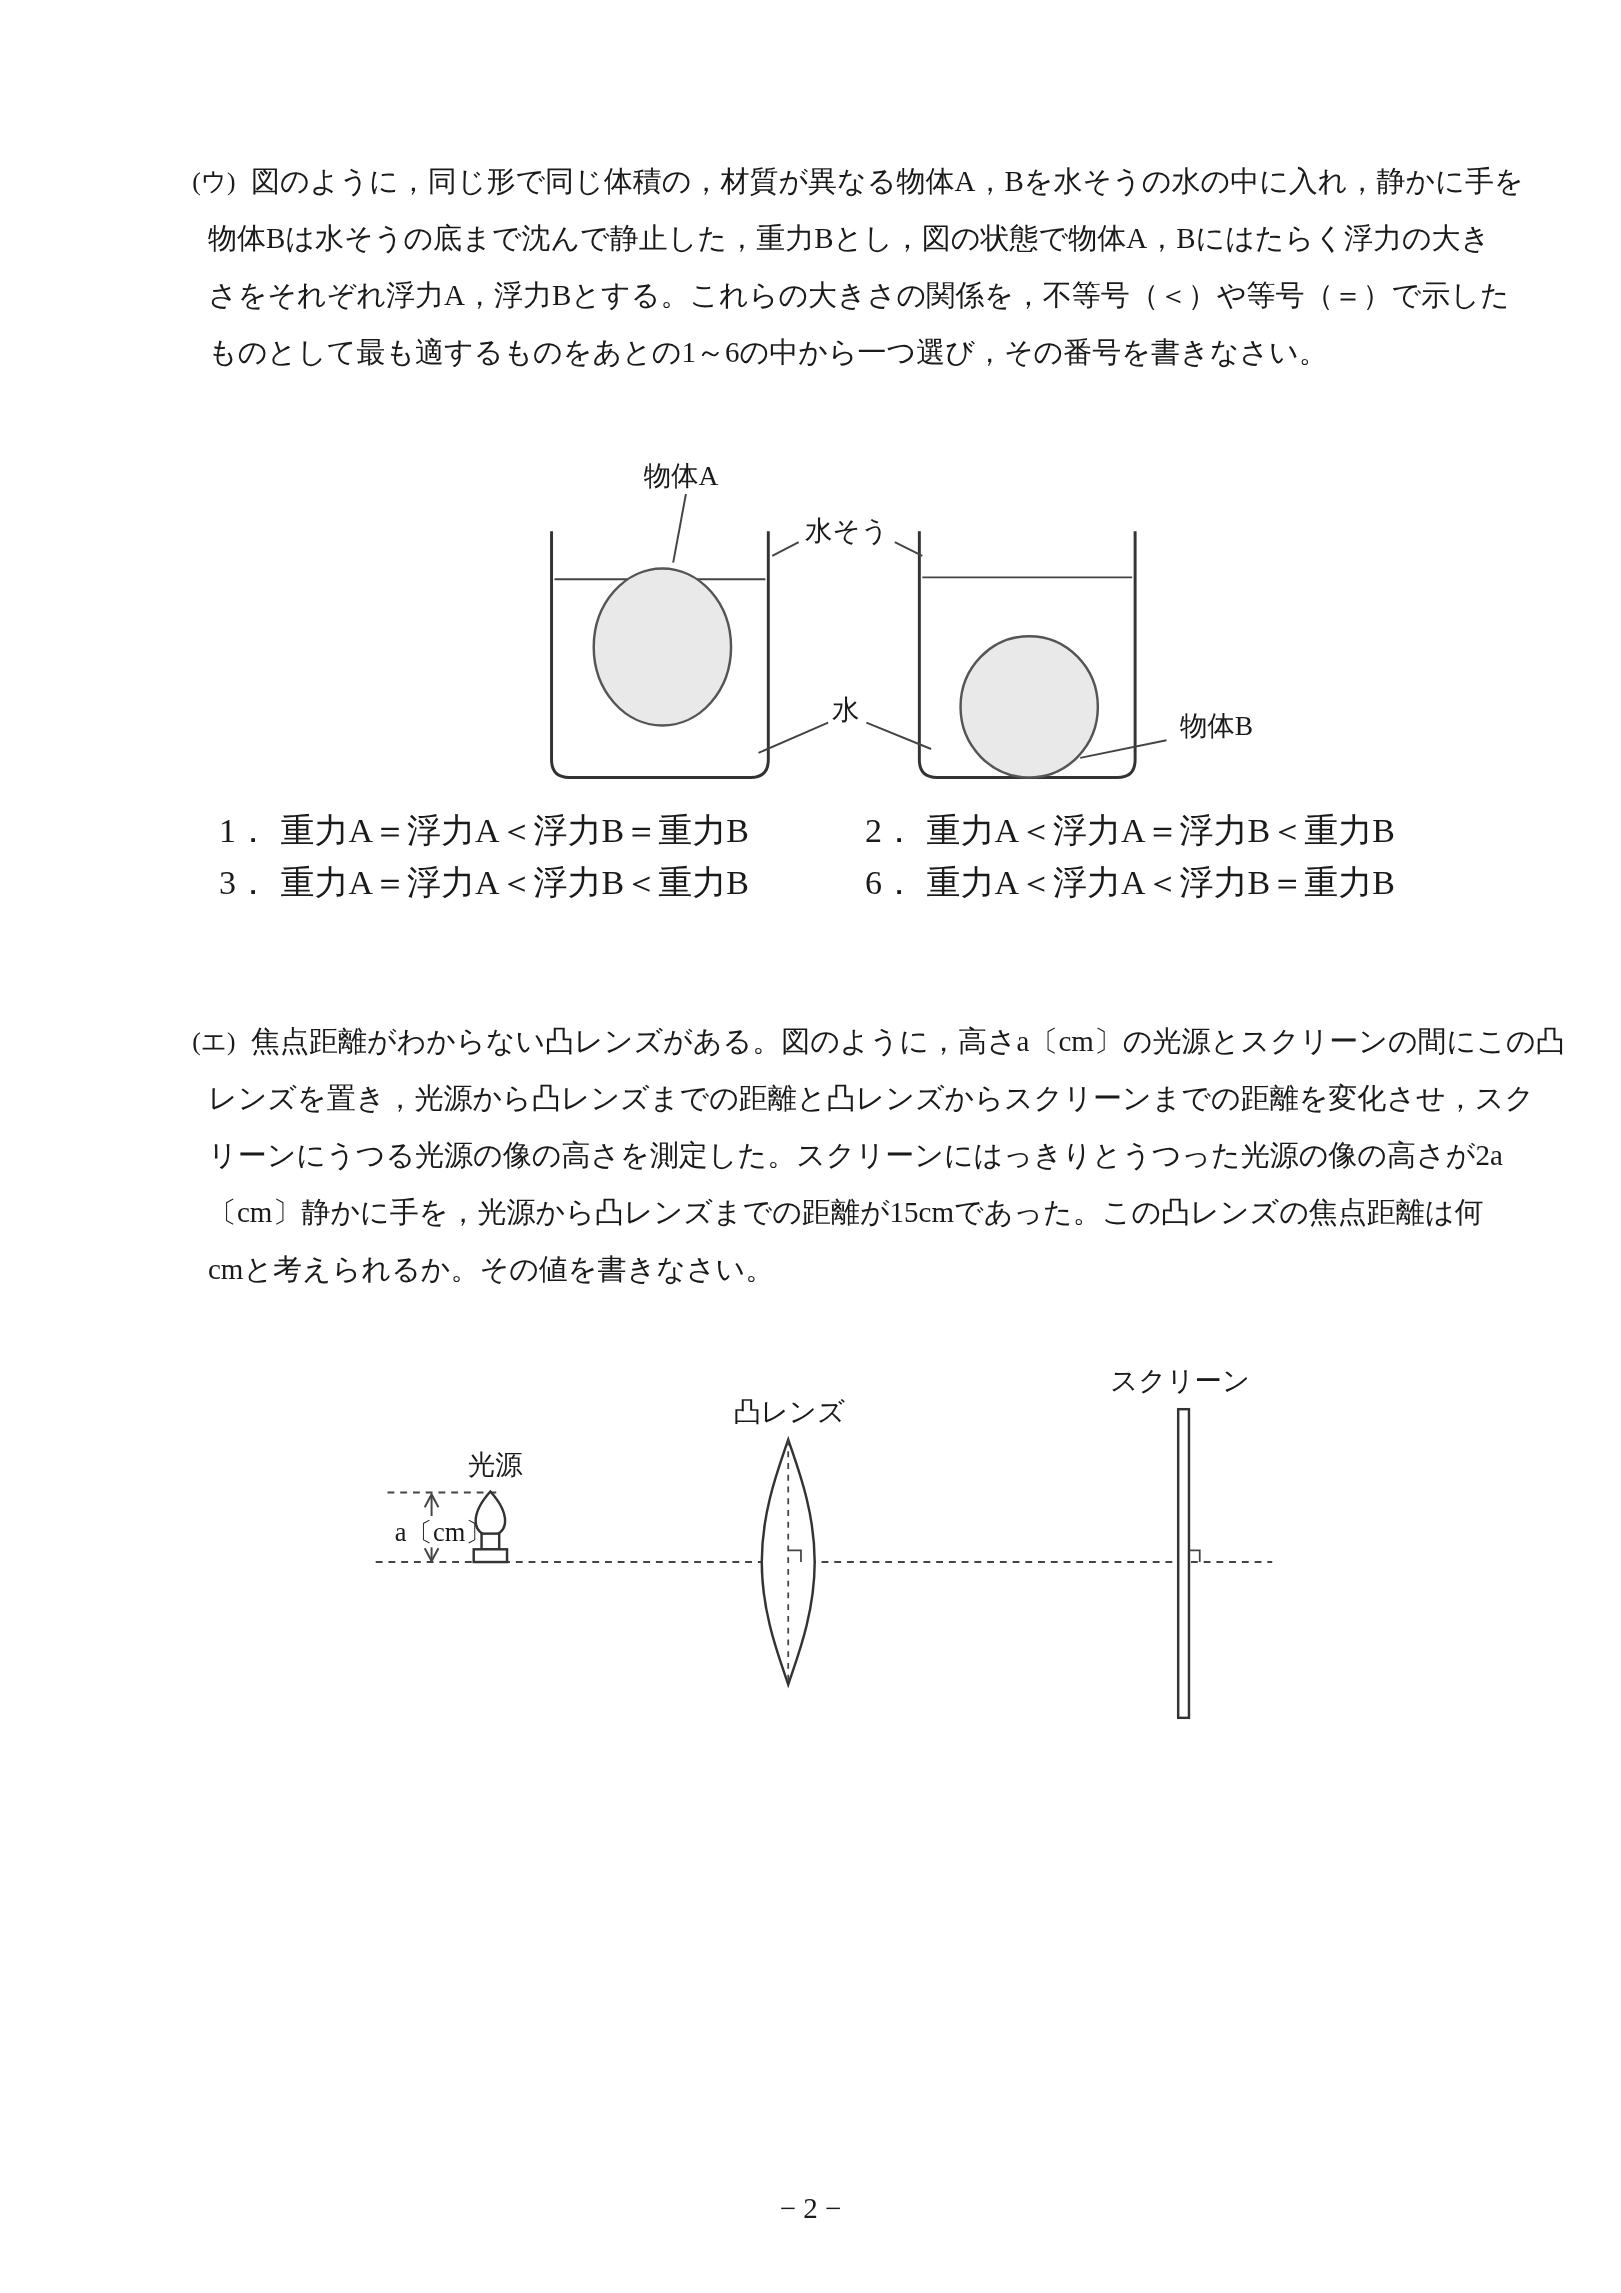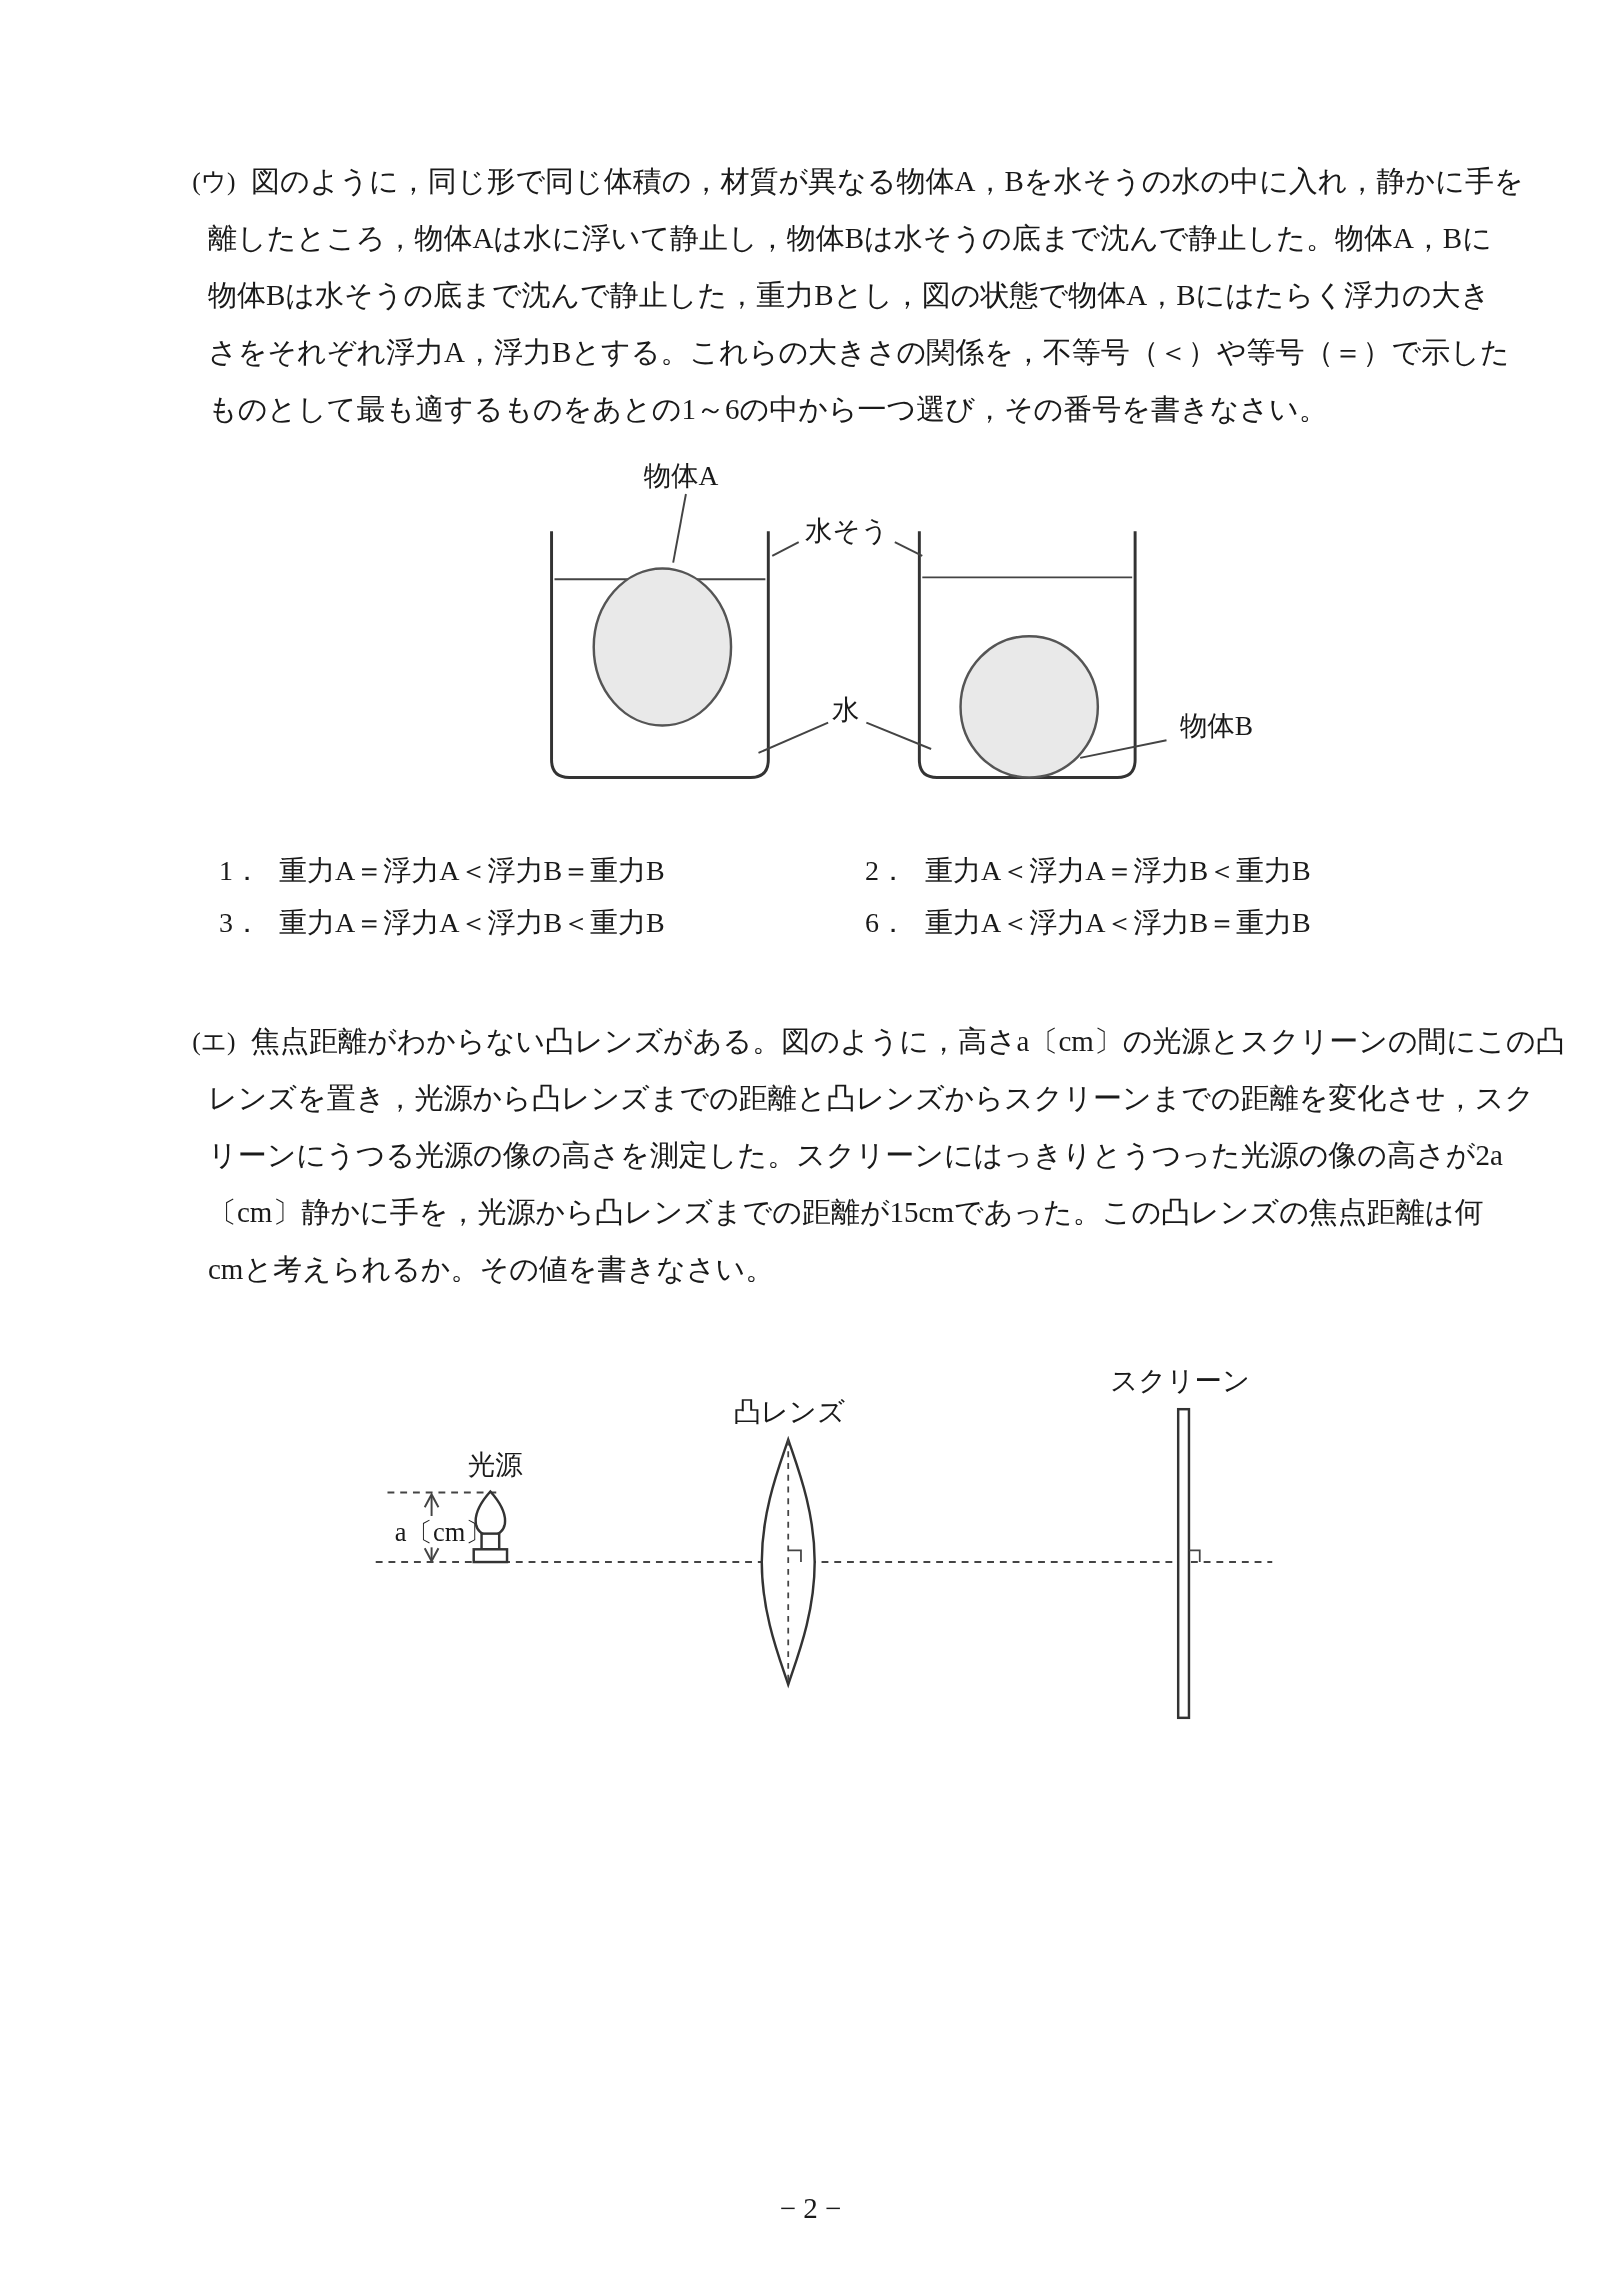--- a/index.html
+++ b/index.html
@@ -8,38 +8,37 @@
     font-family:"Liberation Serif","DejaVu Serif",serif;color:#1a1a1a;
     overflow:hidden;
   }
   .para{position:absolute;left:208px;width:1289px;font-size:29px;line-height:57px;}
   .para .marker{position:absolute;left:-15.7px;top:0;font-size:25.5px;line-height:57px;}
   .tline{white-space:nowrap;height:57px;}
   .lines .tline:first-child{text-indent:43px;}
   .options{
     position:absolute;left:219px;top:815px;width:1274px;
     display:grid;grid-template-columns:646px 1fr;grid-row-gap:19.6px;
-    font-size:28px;line-height:32px;margin-top:40px;
+    font-size:34px;line-height:32px;
   }
   .option{white-space:nowrap;}
   .option .num{display:inline-block;width:53px;}
   .figure-svg{position:absolute;}
   .fig-label{font-size:28px;fill:#1a1a1a;}
   .fig-label-small{font-size:27px;fill:#1a1a1a;}
   .pageno{position:absolute;left:0;top:2192px;width:100%;text-align:center;font-size:29px;}
 </style>
 </head>
 <body>
 
 <div class="para" style="top:153px">
   <span class="marker">(ウ)</span>
   <div class="lines">
 
   <div class="tline">図のように，同じ形で同じ体積の，材質が異なる物体A，Bを水そうの水の中に入れ，静かに手を</div>
-      <div class="tline">離したところ，物体Aは水に浮いて静止し，物体Bは水そうの底まで沈んで静止した。物体A，Bに</div>
       <div class="tline">物体Bは水そうの底まで沈んで静止した，重力Bとし，図の状態で物体A，Bにはたらく浮力の大き</div>
       <div class="tline">さをそれぞれ浮力A，浮力Bとする。これらの大きさの関係を，不等号（＜）や等号（＝）で示した</div>
       <div class="tline">ものとして最も適するものをあとの1～6の中から一つ選び，その番号を書きなさい。</div>
     </div>
 </div>
 
 <svg class="figure-svg" style="left:529px;top:441px" width="765" height="363" viewBox="540 450 780 370">
 
   <path d="M563,542 V775 Q563,793 581,793 H766 Q784,793 784,775 V542" fill="none" stroke="#333" stroke-width="3"></path>
 

